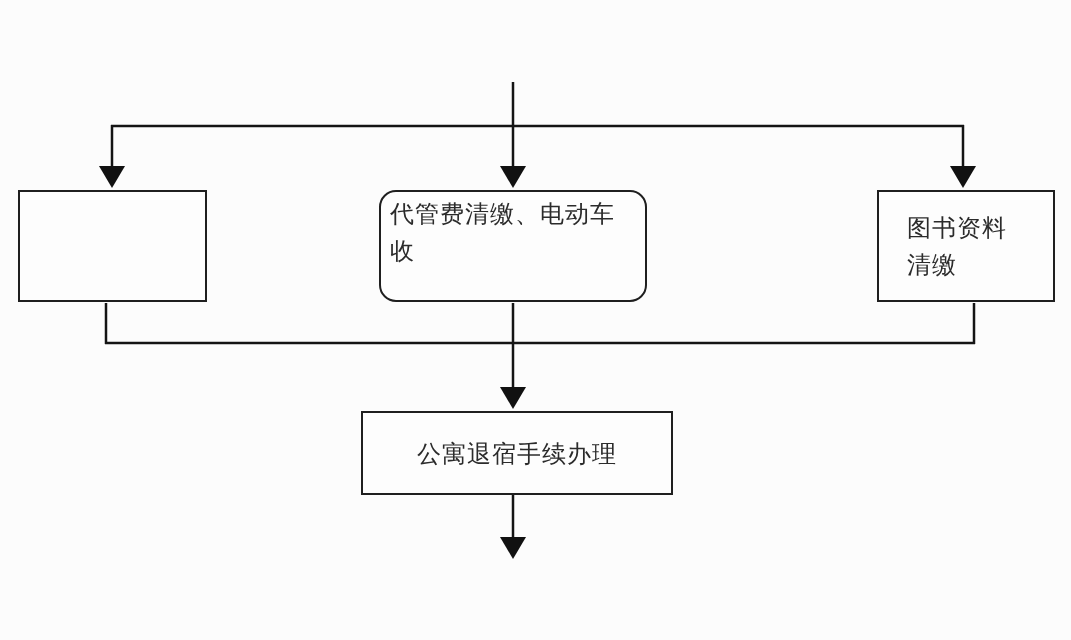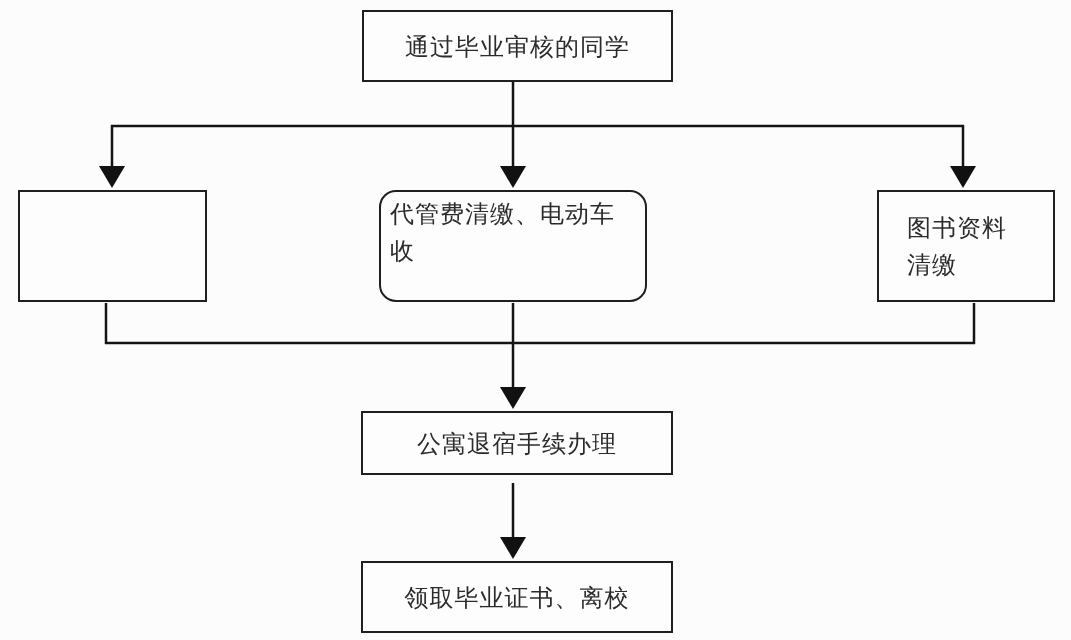--- a/index.html
+++ b/index.html
@@ -33,21 +33,21 @@
     flex-direction: column;
     justify-content: center;
   }
   .node.center { align-items: center; text-align: center; }
   .node.left   { align-items: flex-start; text-align: left; }
 
   .node-start   { left: 362px; top: 10px;  width: 311px; height: 72px; }
   .node-tuition { left: 18px;  top: 190px; width: 189px; height: 112px; padding-left: 19px; }
   .node-custody { left: 379px; top: 190px; width: 268px; height: 112px; padding: 3px 0 0 9px; justify-content: flex-start; border-radius: 17px; }
   .node-library { left: 877px; top: 190px; width: 178px; height: 112px; padding-left: 28px; }
-  .node-dorm    { left: 361px; top: 411px; width: 312px; height: 64px; }
+  .node-dorm    { left: 361px; top: 411px; width: 312px; height: 84px; }
   .node-leave   { left: 361px; top: 561px; width: 312px; height: 72px; }
 </style>
 </head>
 <body>
 
 <div class="canvas">
 
   <svg class="connectors" width="1071" height="640" viewBox="0 0 1071 640">
 
     <g stroke="#141414" stroke-width="2.5" fill="none">
@@ -70,38 +70,32 @@
 
     <g fill="#111111" stroke="none">
       <polygon points="99,166 125,166 112,188"></polygon>
       <polygon points="500,166 526,166 513,188"></polygon>
       <polygon points="950,166 976,166 963,188"></polygon>
       <polygon points="500,387 526,387 513,409"></polygon>
       <polygon points="500,537 526,537 513,559"></polygon>
     </g>
   </svg>
 
-  <div class="node center node-start">
-    <div>通过毕业审核的同学</div>
-  </div>
 
   <div class="node left node-tuition">
   </div>
 
   <div class="node left node-custody">
     <div>代管费清缴、电动车</div>
     <div>收</div>
   </div>
 
   <div class="node left node-library">
     <div>图书资料</div>
     <div>清缴</div>
   </div>
 
   <div class="node center node-dorm">
     <div>公寓退宿手续办理</div>
   </div>
 
-  <div class="node center node-leave">
-    <div>领取毕业证书、离校</div>
-  </div>
 
 </div>
 
 </body></html>

